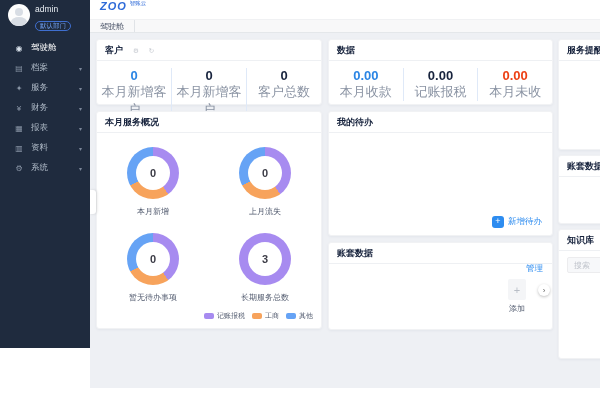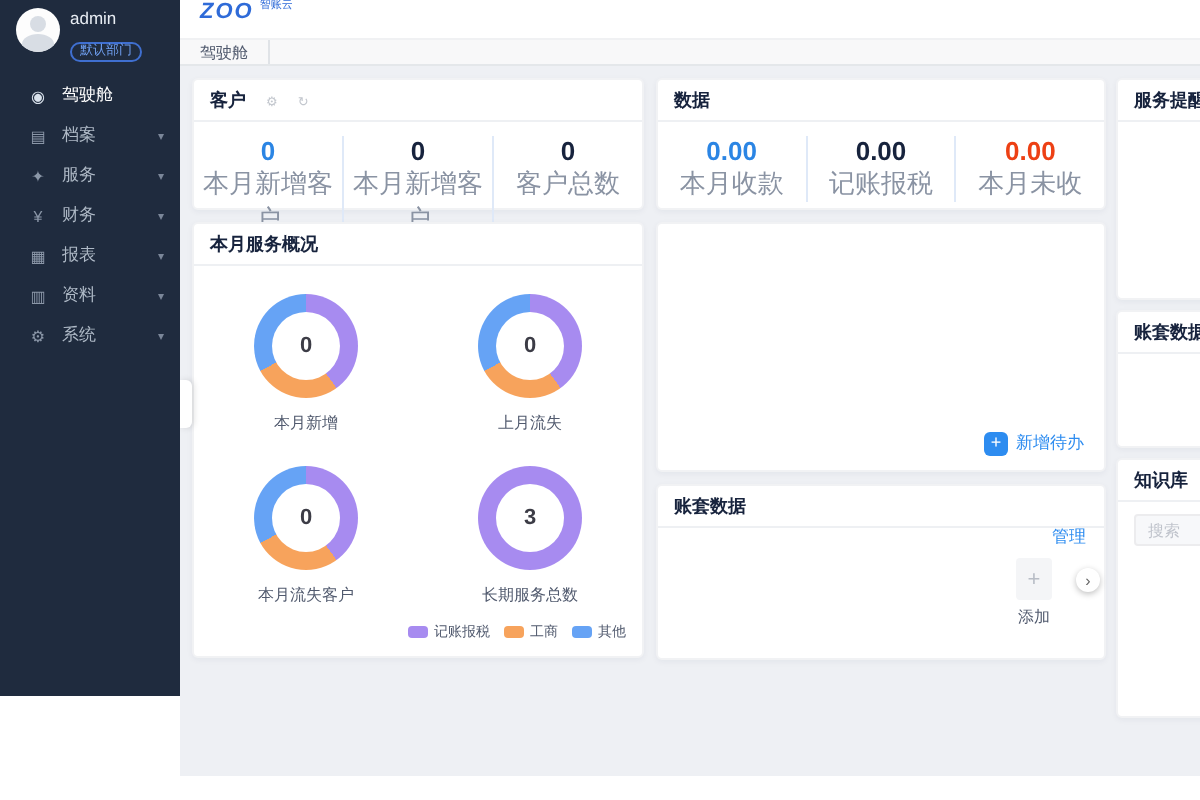--- a/index.html
+++ b/index.html
@@ -201,21 +201,21 @@
               </div>
           </div>
           <div class="donut-label">上月流失</div>
         </div>
         <div class="donut-cell">
           <div class="donut" style="background: conic-gradient(rgb(167, 139, 240) 0%, rgb(167, 139, 240) 40%, rgb(247, 163, 92) 40%, rgb(247, 163, 92) 67%, rgb(102, 163, 245) 67%, rgb(102, 163, 245) 100%);">
             <div class="donut-hole">
                 <span>0</span>
               </div>
           </div>
-          <div class="donut-label">本月流失客户</div>
+          <div class="donut-label">暂无待办事项</div>
         </div>
         <div class="donut-cell">
           <div class="donut" style="background: conic-gradient(rgb(167, 139, 240) 0%, rgb(167, 139, 240) 100%);">
             <div class="donut-hole">
                 <span>3</span>
               </div>
           </div>
           <div class="donut-label">长期服务总数</div>
         </div>
       </div>
@@ -229,20 +229,23 @@
           <span class="legend-label">工商</span>
         </div>
         <div class="legend-item">
           <span class="legend-swatch" style="background: rgb(102, 163, 245);"></span>
           <span class="legend-label">其他</span>
         </div>
       </div>
     </section>
 
     <section class="card" style="left:238px; top:78px; width:225px; height:125px;">
+      <div class="card-head">
+        <span class="card-title">我的待办</span>
+      </div>
       <div class="todo-add">
         <span class="todo-add-btn">+</span>
         <span class="todo-add-label">新增待办</span>
       </div>
     </section>
 
     <section class="card" style="left:238px; top:209px; width:225px; height:88px;">
       <div class="card-head">
         <span class="card-title">账套数据</span>
       </div>

